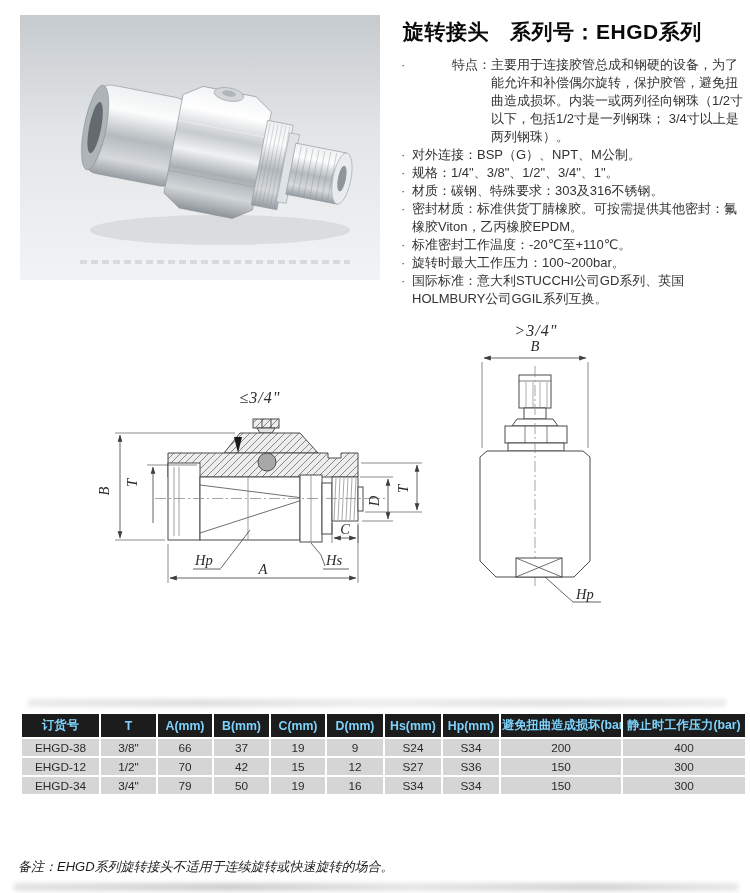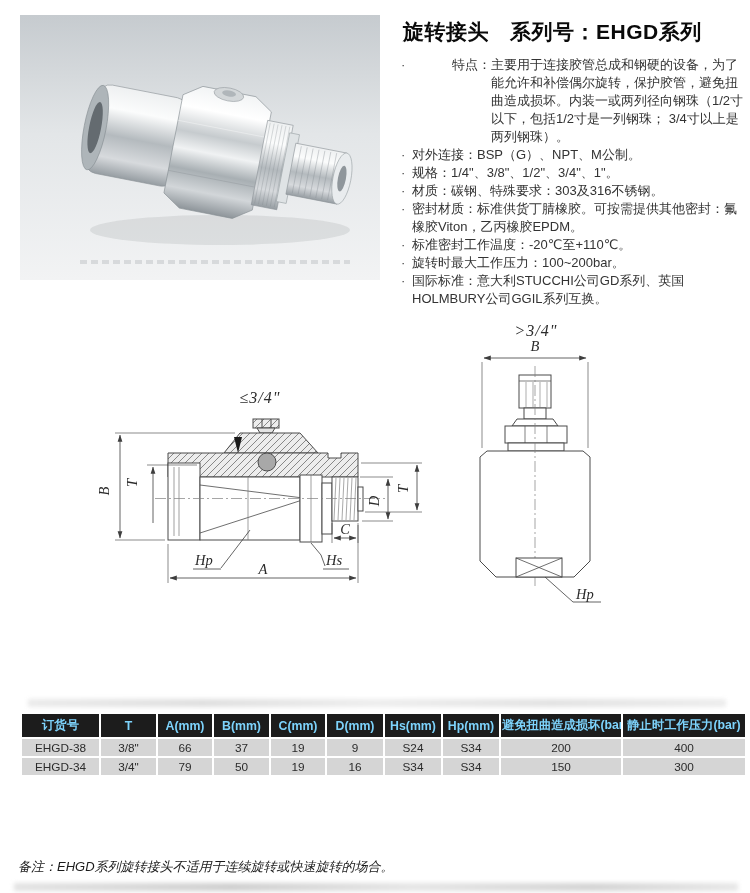--- a/index.html
+++ b/index.html
@@ -357,20 +357,32 @@
             <td>66</td>
             <td>37</td>
             <td>19</td>
             <td>9</td>
             <td>S24</td>
             <td>S34</td>
             <td>200</td>
             <td>400</td>
           </tr>
           <tr>
+            <td>EHGD-12</td>
+            <td>1/2"</td>
+            <td>70</td>
+            <td>42</td>
+            <td>15</td>
+            <td>12</td>
+            <td>S27</td>
+            <td>S36</td>
+            <td>150</td>
+            <td>300</td>
+          </tr>
+          <tr>
             <td>EHGD-34</td>
             <td>3/4"</td>
             <td>79</td>
             <td>50</td>
             <td>19</td>
             <td>16</td>
             <td>S34</td>
             <td>S34</td>
             <td>150</td>
             <td>300</td>

